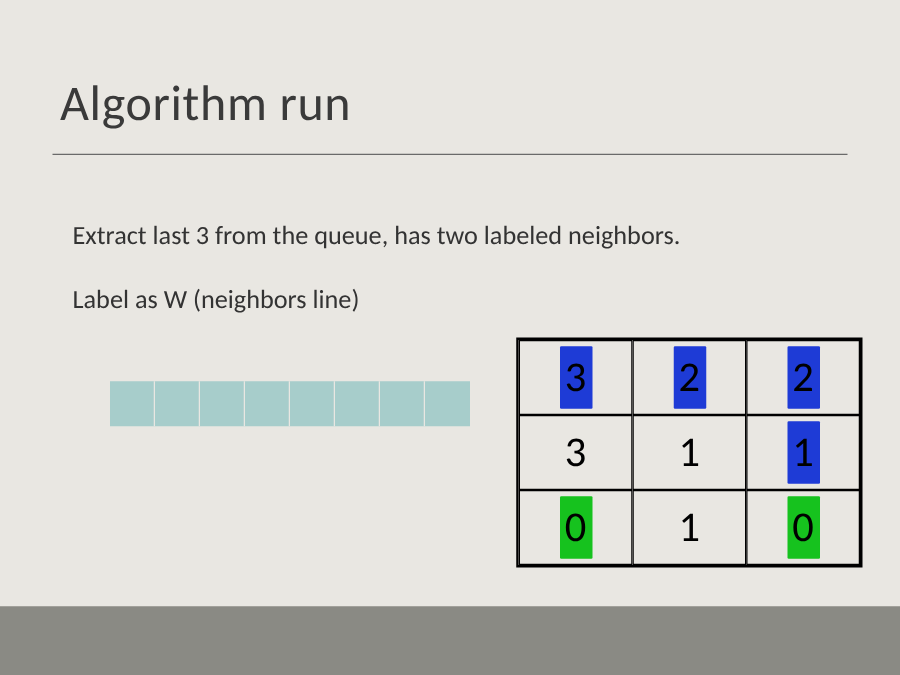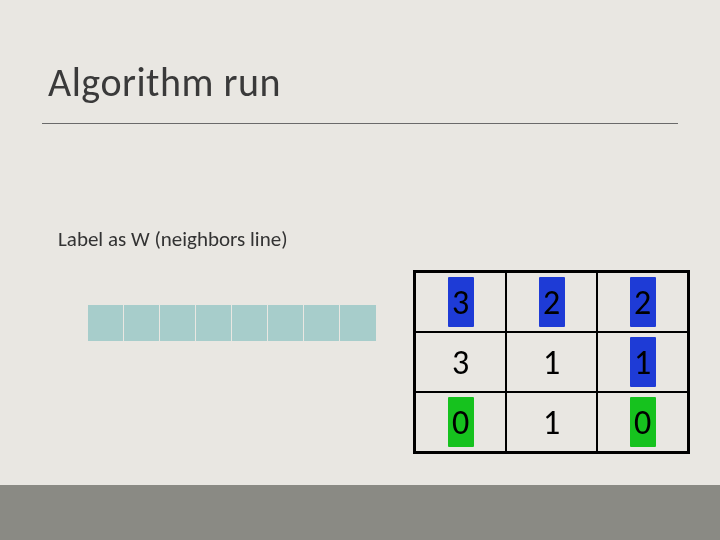--- a/index.html
+++ b/index.html
@@ -115,20 +115,21 @@
   }
 </style>
 </head>
 <body>
 
 <div class="slide">
 
   <div class="title">Algorithm run</div>
   <div class="title-rule"></div>
 
+  <div class="body-text line1">Extract last 3 from the queue, has two labeled neighbors.</div>
   <div class="body-text line2">Label as W (neighbors line)</div>
 
   <div class="queuebar" id="queuebar">
       <div class="qcell"></div>
       <div class="qcell"></div>
       <div class="qcell"></div>
       <div class="qcell"></div>
       <div class="qcell"></div>
       <div class="qcell"></div>
       <div class="qcell"></div>

